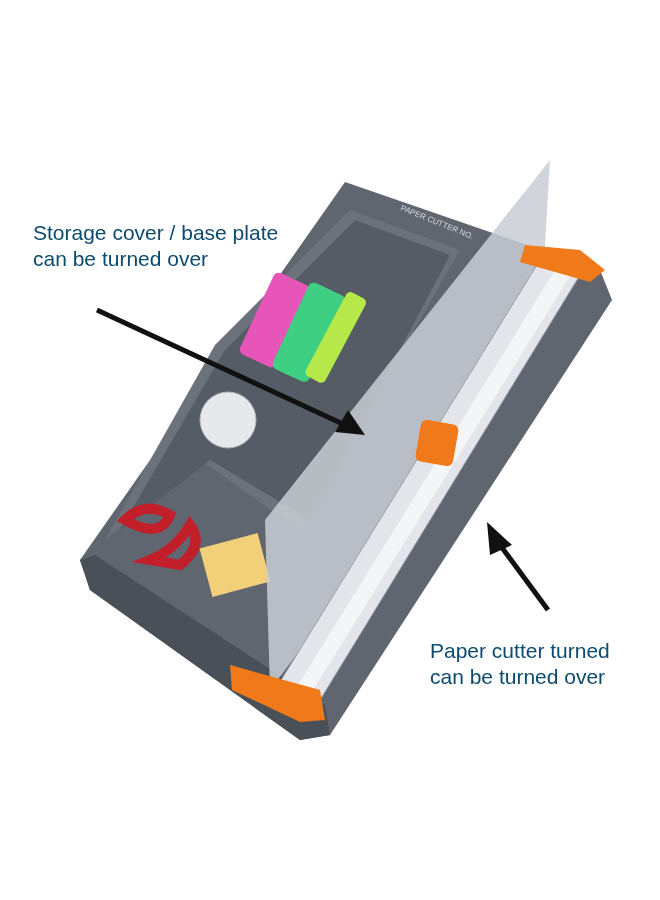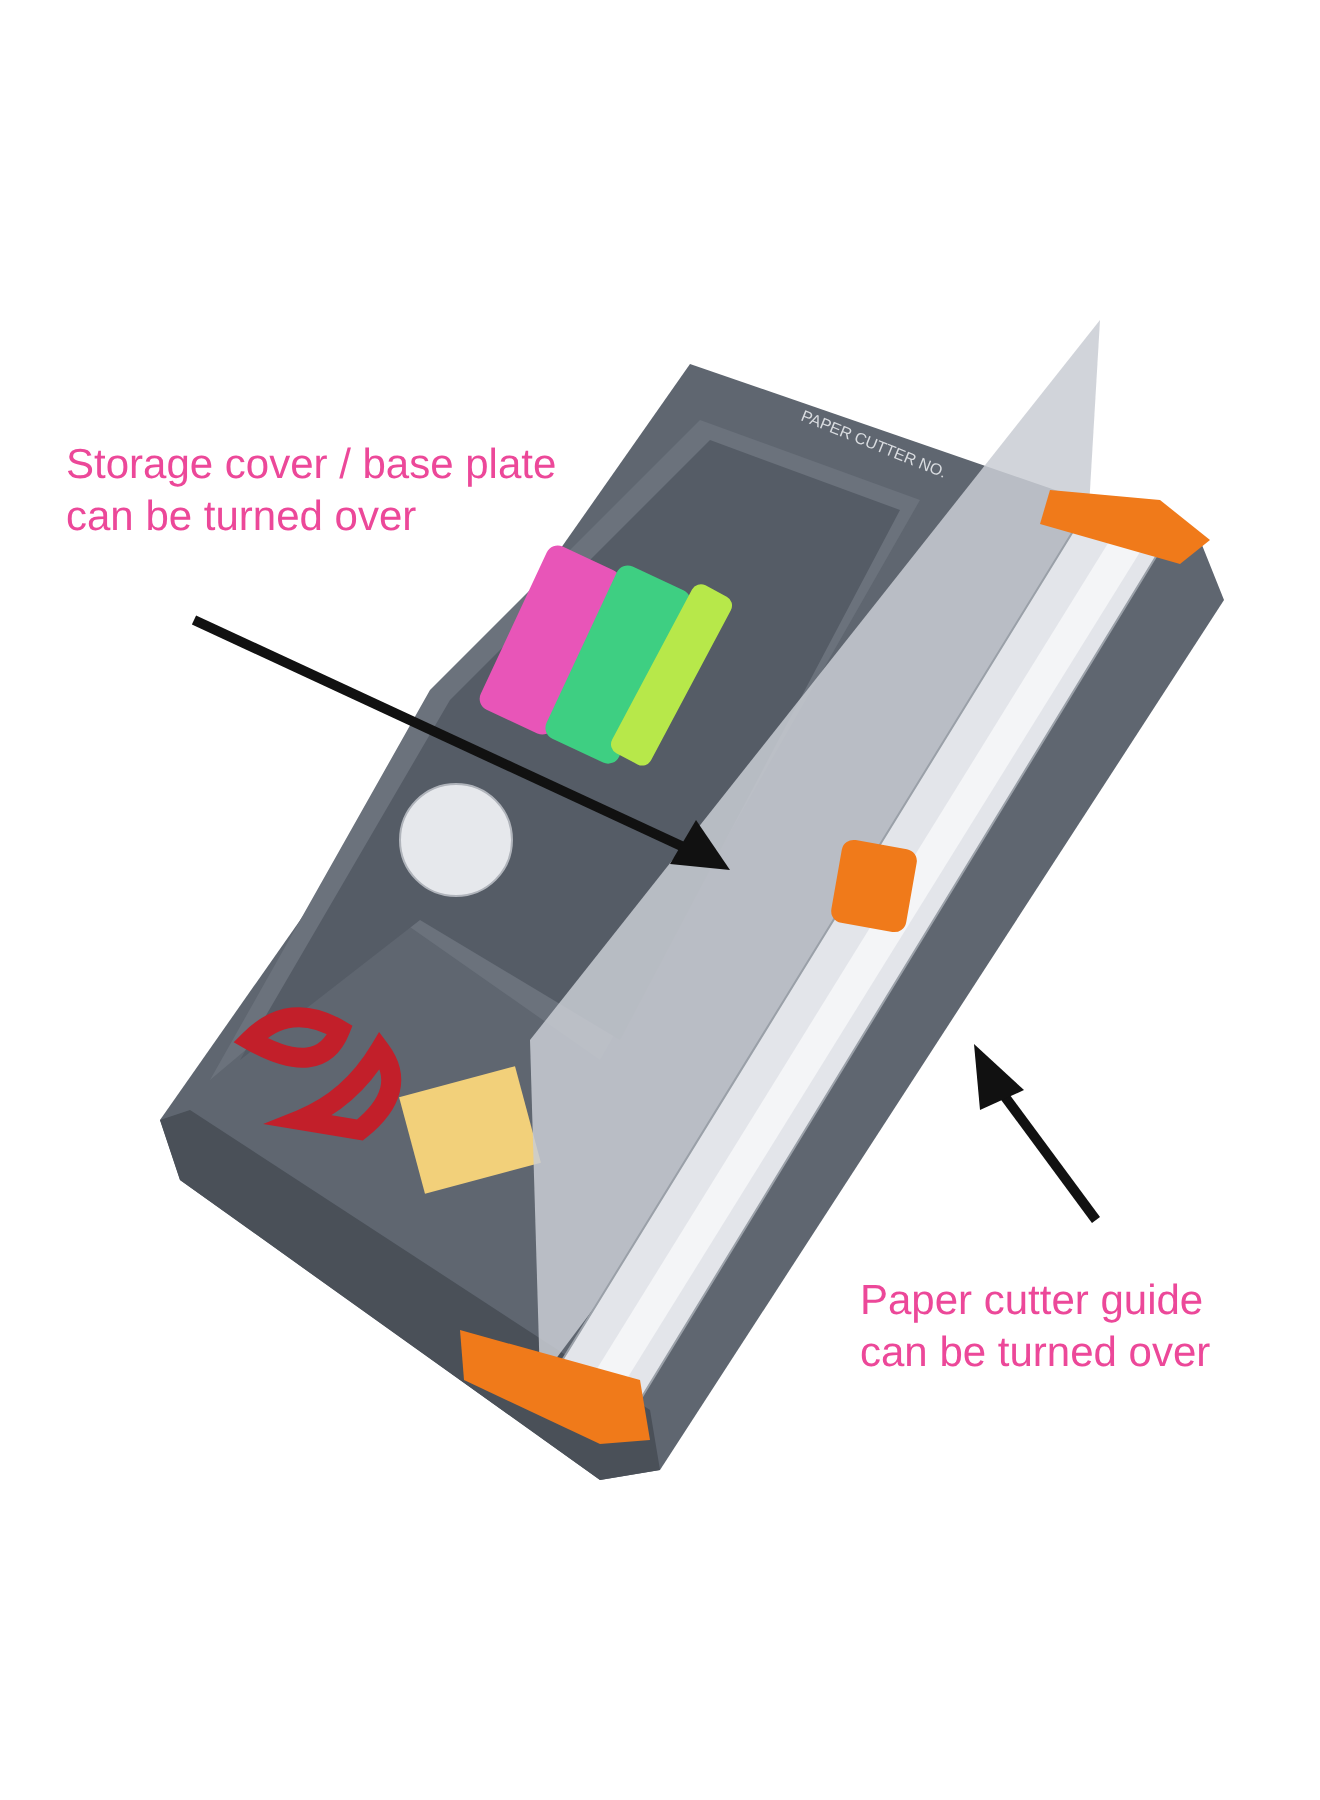--- a/index.html
+++ b/index.html
@@ -1,17 +1,17 @@
 <!DOCTYPE html>
 <html><head>
 <meta charset="utf-8">
 <style>
   html,body{margin:0;padding:0;background:#fff;}
   body{width:660px;height:900px;position:relative;overflow:hidden;font-family:"Liberation Sans",sans-serif;}
-  .label{position:absolute;font-size:21px;line-height:26px;color:#ec4899;}
+  .label{position:absolute;font-size:21px;line-height:26px;color:#0c4a6e;}
   .label span{display:block;}
   svg{position:absolute;left:0;top:0;}
 </style>
 </head>
 <body>
 
 <svg width="660" height="900" viewBox="0 0 660 900">
 
   <g>
     <path d="M345 182 L600 270 L612 300 L330 735 L300 740 L90 590 L80 560 Z" fill="#5f6670"></path>
@@ -51,15 +51,15 @@
     <polygon points="487,522 512,545 490,555" fill="#111"></polygon>
   </g>
 </svg>
 
 <div class="label" style="left:33px;top:220px;">
   <span>Storage cover / base plate</span>
   <span>can be turned over</span>
 </div>
 
 <div class="label" style="left:430px;top:638px;">
-  <span>Paper cutter guide</span>
+  <span>Paper cutter turned</span>
   <span>can be turned over</span>
 </div>
 
 </body></html>

